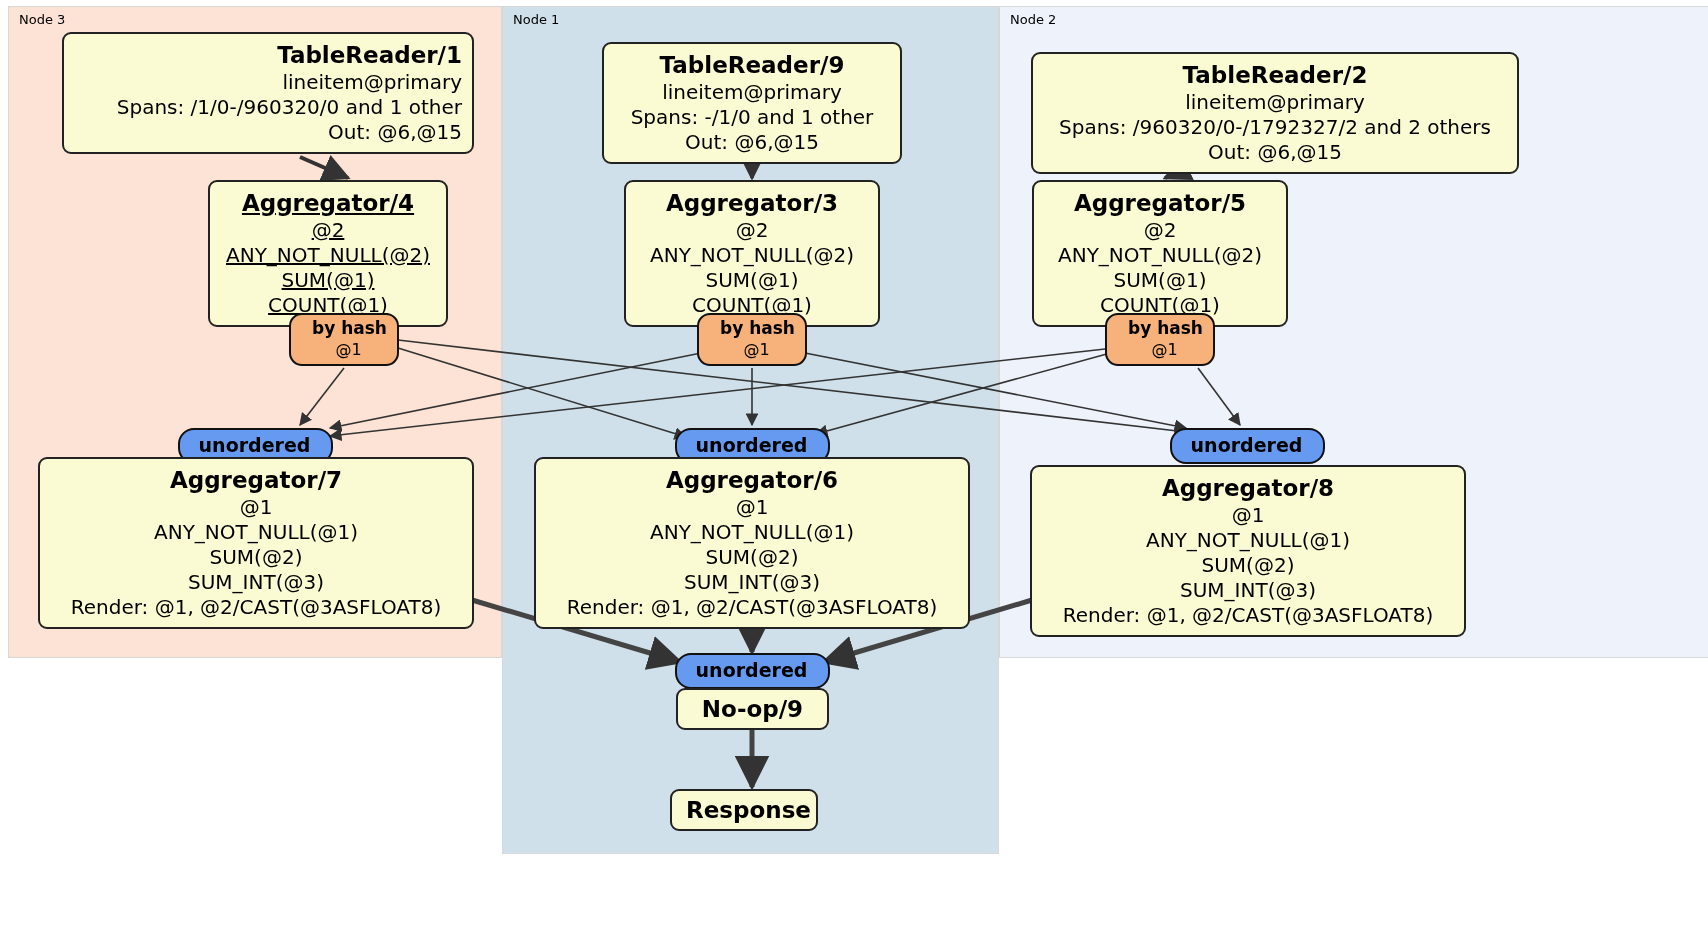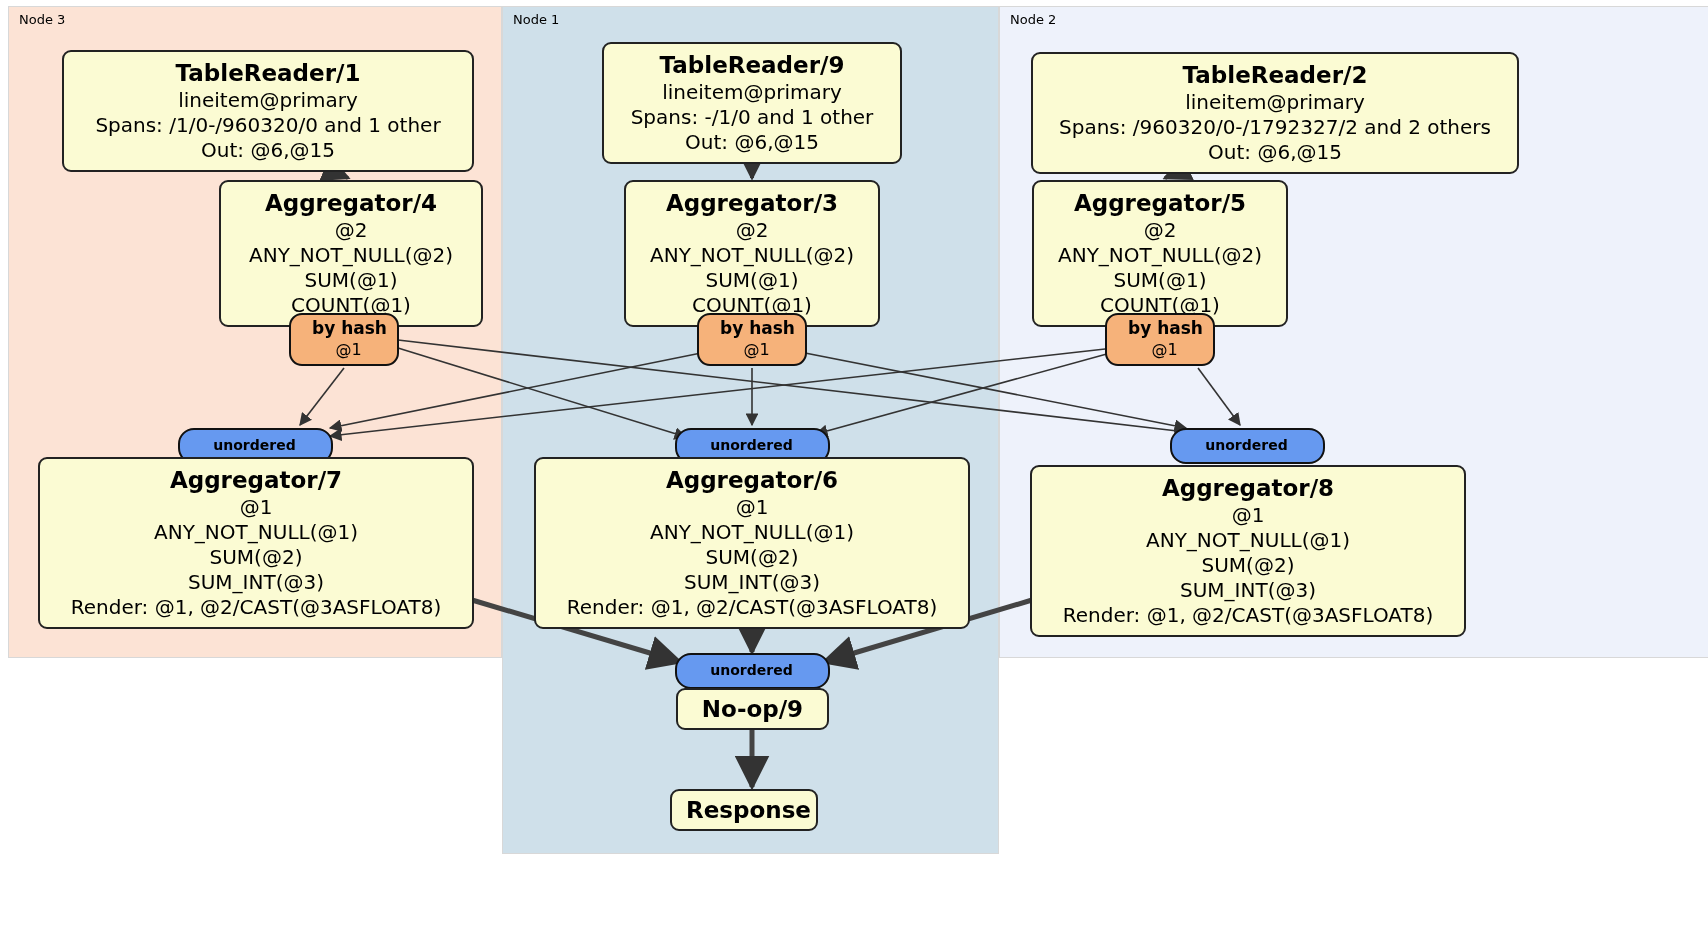--- a/index.html
+++ b/index.html
@@ -76,21 +76,21 @@
     font-size: 17px;
   }
   .pill-hash .pill-sub {
     display: block;
     font-size: 16px;
   }
   .pill-unordered {
     background: #6699f0;
     border-radius: 16px;
     font-weight: bold;
-    font-size: 14px;
+    font-size: 19px;
     padding: 5px 16px 6px 14px;
   }
   .small-box {
     position: absolute;
     box-sizing: border-box;
     background: #fbfbd3;
     border: 2px solid #222222;
     border-radius: 9px;
     text-align: center;
     font-weight: bold;
@@ -153,42 +153,42 @@
 
     <path d="M 472 600 L 680 662" stroke="#444" stroke-width="5" fill="none" marker-end="url(#arrow)"></path>
 
     <path d="M 752 625 L 752 652" stroke="#444" stroke-width="5" fill="none" marker-end="url(#arrow)"></path>
 
     <path d="M 1032 600 L 824 662" stroke="#444" stroke-width="5" fill="none" marker-end="url(#arrow)"></path>
 
     <path d="M 752 722 L 752 787" stroke="#444" stroke-width="5" fill="none" marker-end="url(#arrow)"></path>
   </svg>
 
-  <div class="proc-box" style="left:62px; top:50px; width:412px;">
+  <div class="proc-box" style="left:62px; top:32px; width:412px;text-align:right;">
     <span class="proc-title">TableReader/1</span>
     <span class="proc-line">lineitem@primary</span>
     <span class="proc-line">Spans: /1/0-/960320/0 and 1 other</span>
     <span class="proc-line">Out: @6,@15</span>
   </div>
 
   <div class="proc-box" style="left:602px; top:42px; width:300px;">
     <span class="proc-title">TableReader/9</span>
     <span class="proc-line">lineitem@primary</span>
     <span class="proc-line">Spans: -/1/0 and 1 other</span>
     <span class="proc-line">Out: @6,@15</span>
   </div>
 
   <div class="proc-box" style="left:1031px; top:52px; width:488px;">
     <span class="proc-title">TableReader/2</span>
     <span class="proc-line">lineitem@primary</span>
     <span class="proc-line">Spans: /960320/0-/1792327/2 and 2 others</span>
     <span class="proc-line">Out: @6,@15</span>
   </div>
 
-  <div class="proc-box" style="left:219px; top:180px; width:264px;">
+  <div class="proc-box" style="left:208px; top:180px; width:240px;text-decoration:underline;">
     <span class="proc-title">Aggregator/4</span>
     <span class="proc-line">@2</span>
     <span class="proc-line">ANY_NOT_NULL(@2)</span>
     <span class="proc-line">SUM(@1)</span>
     <span class="proc-line">COUNT(@1)</span>
   </div>
 
   <div class="proc-box" style="left:624px; top:180px; width:256px;">
     <span class="proc-title">Aggregator/3</span>
     <span class="proc-line">@2</span>

